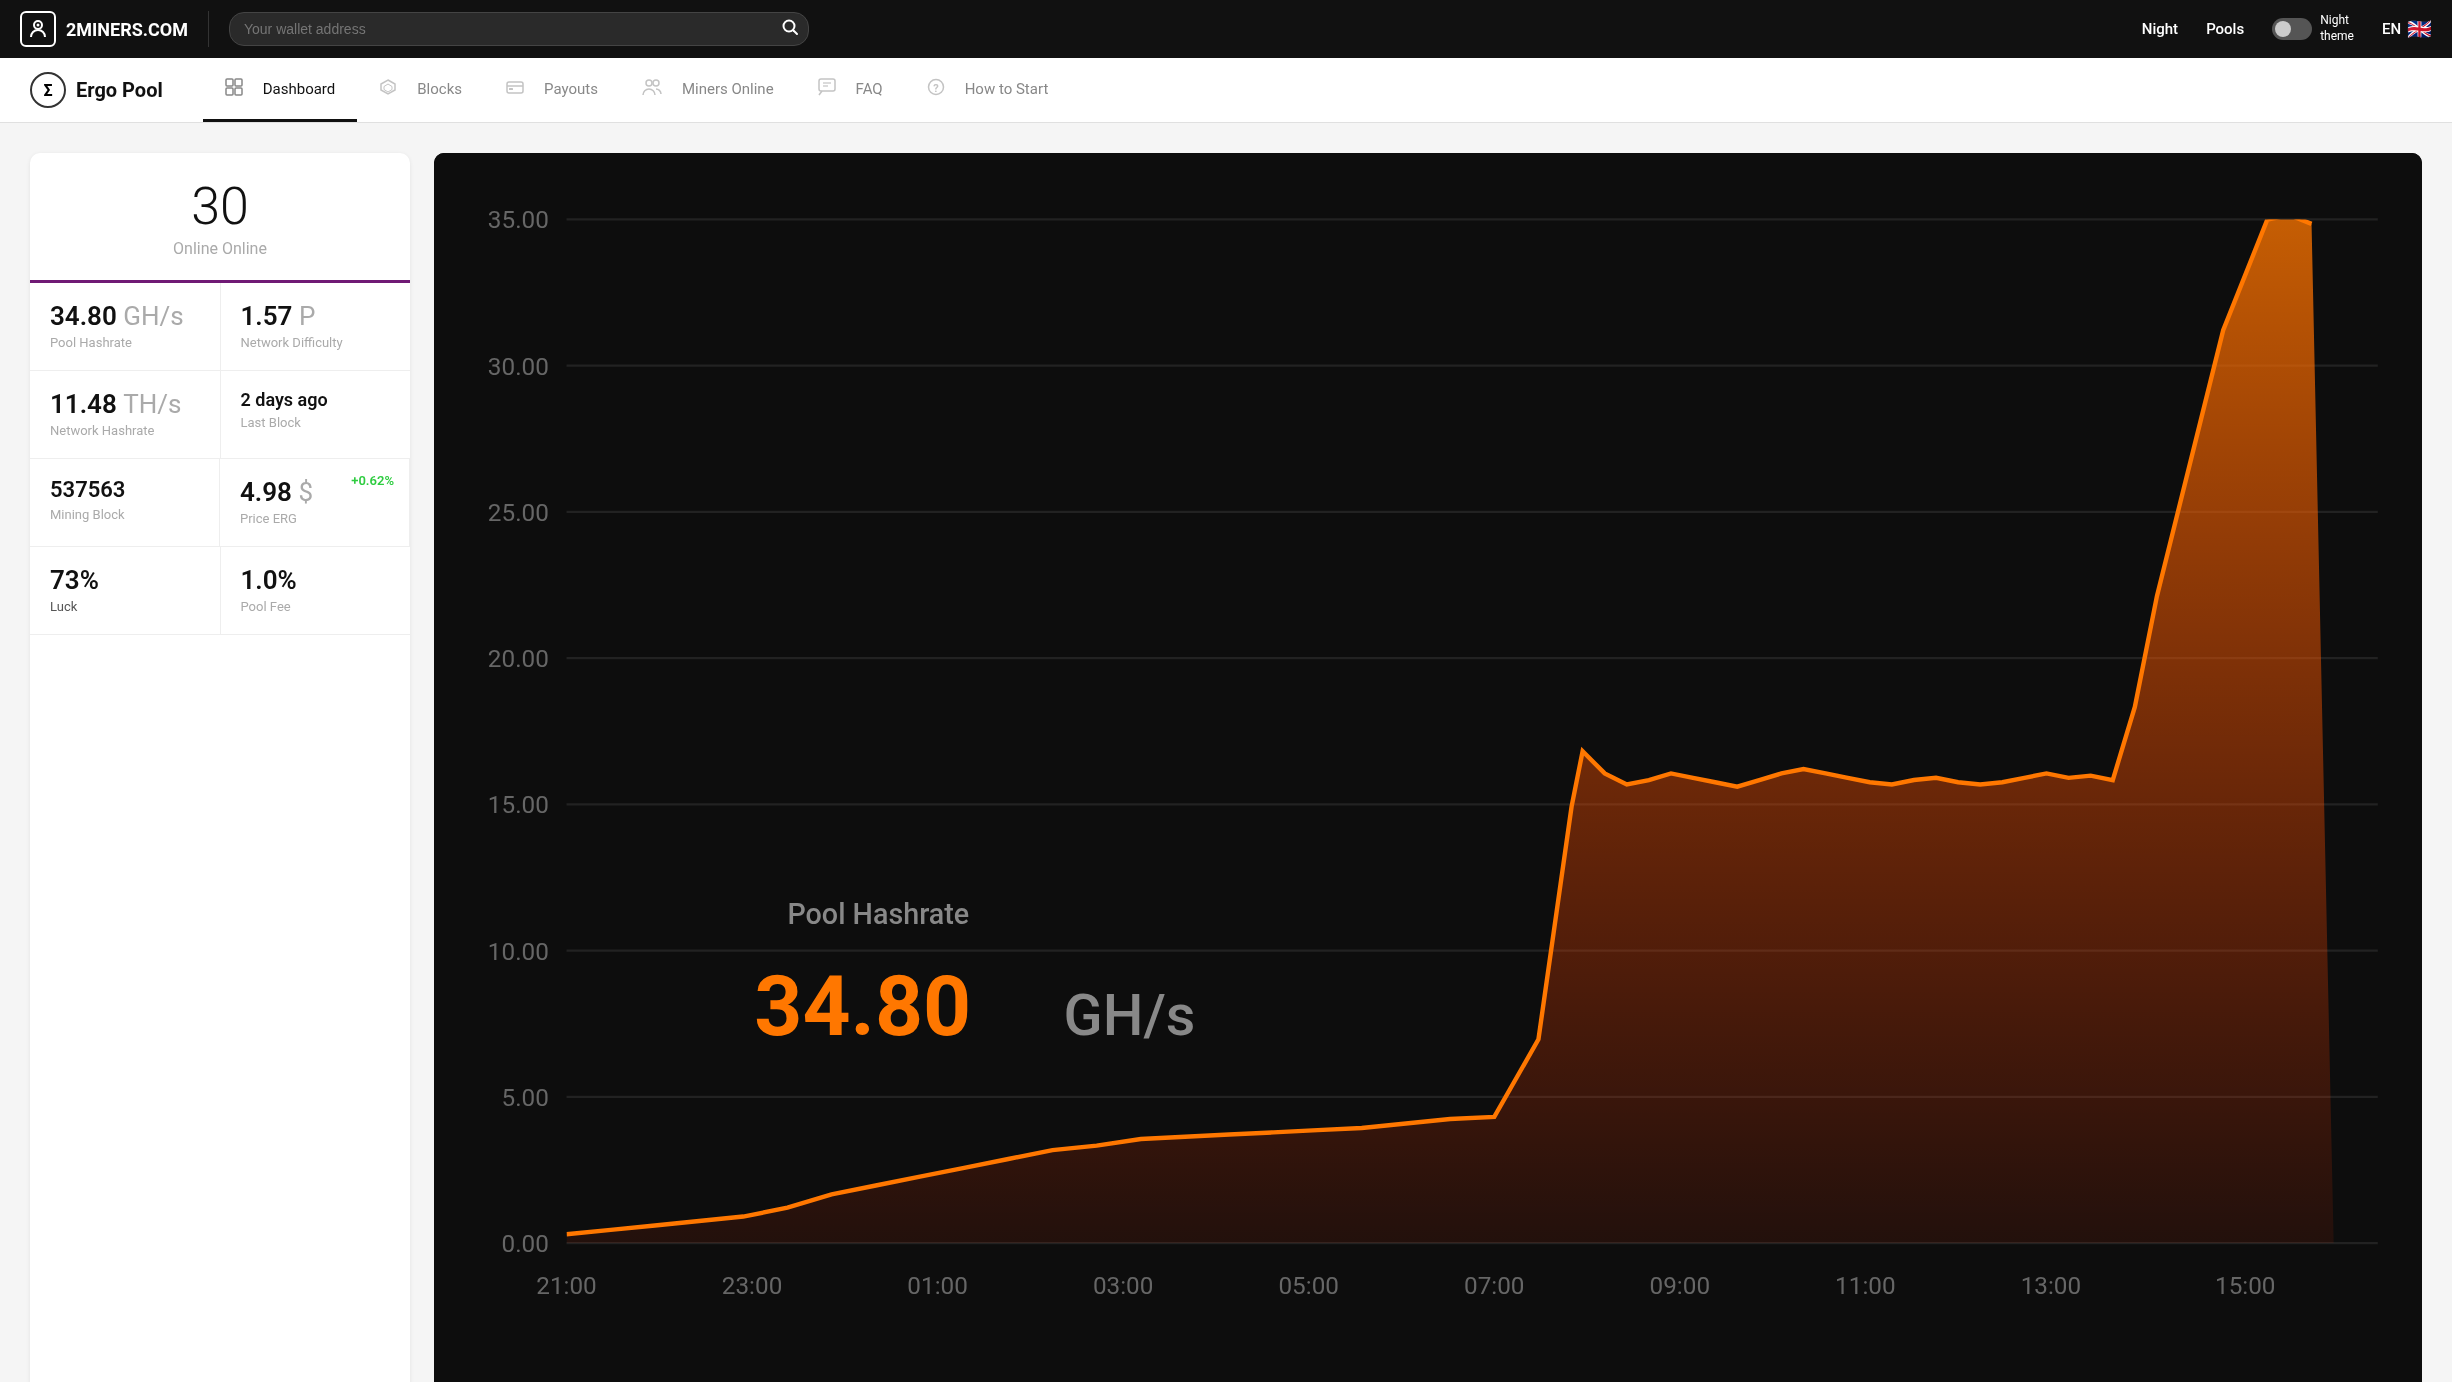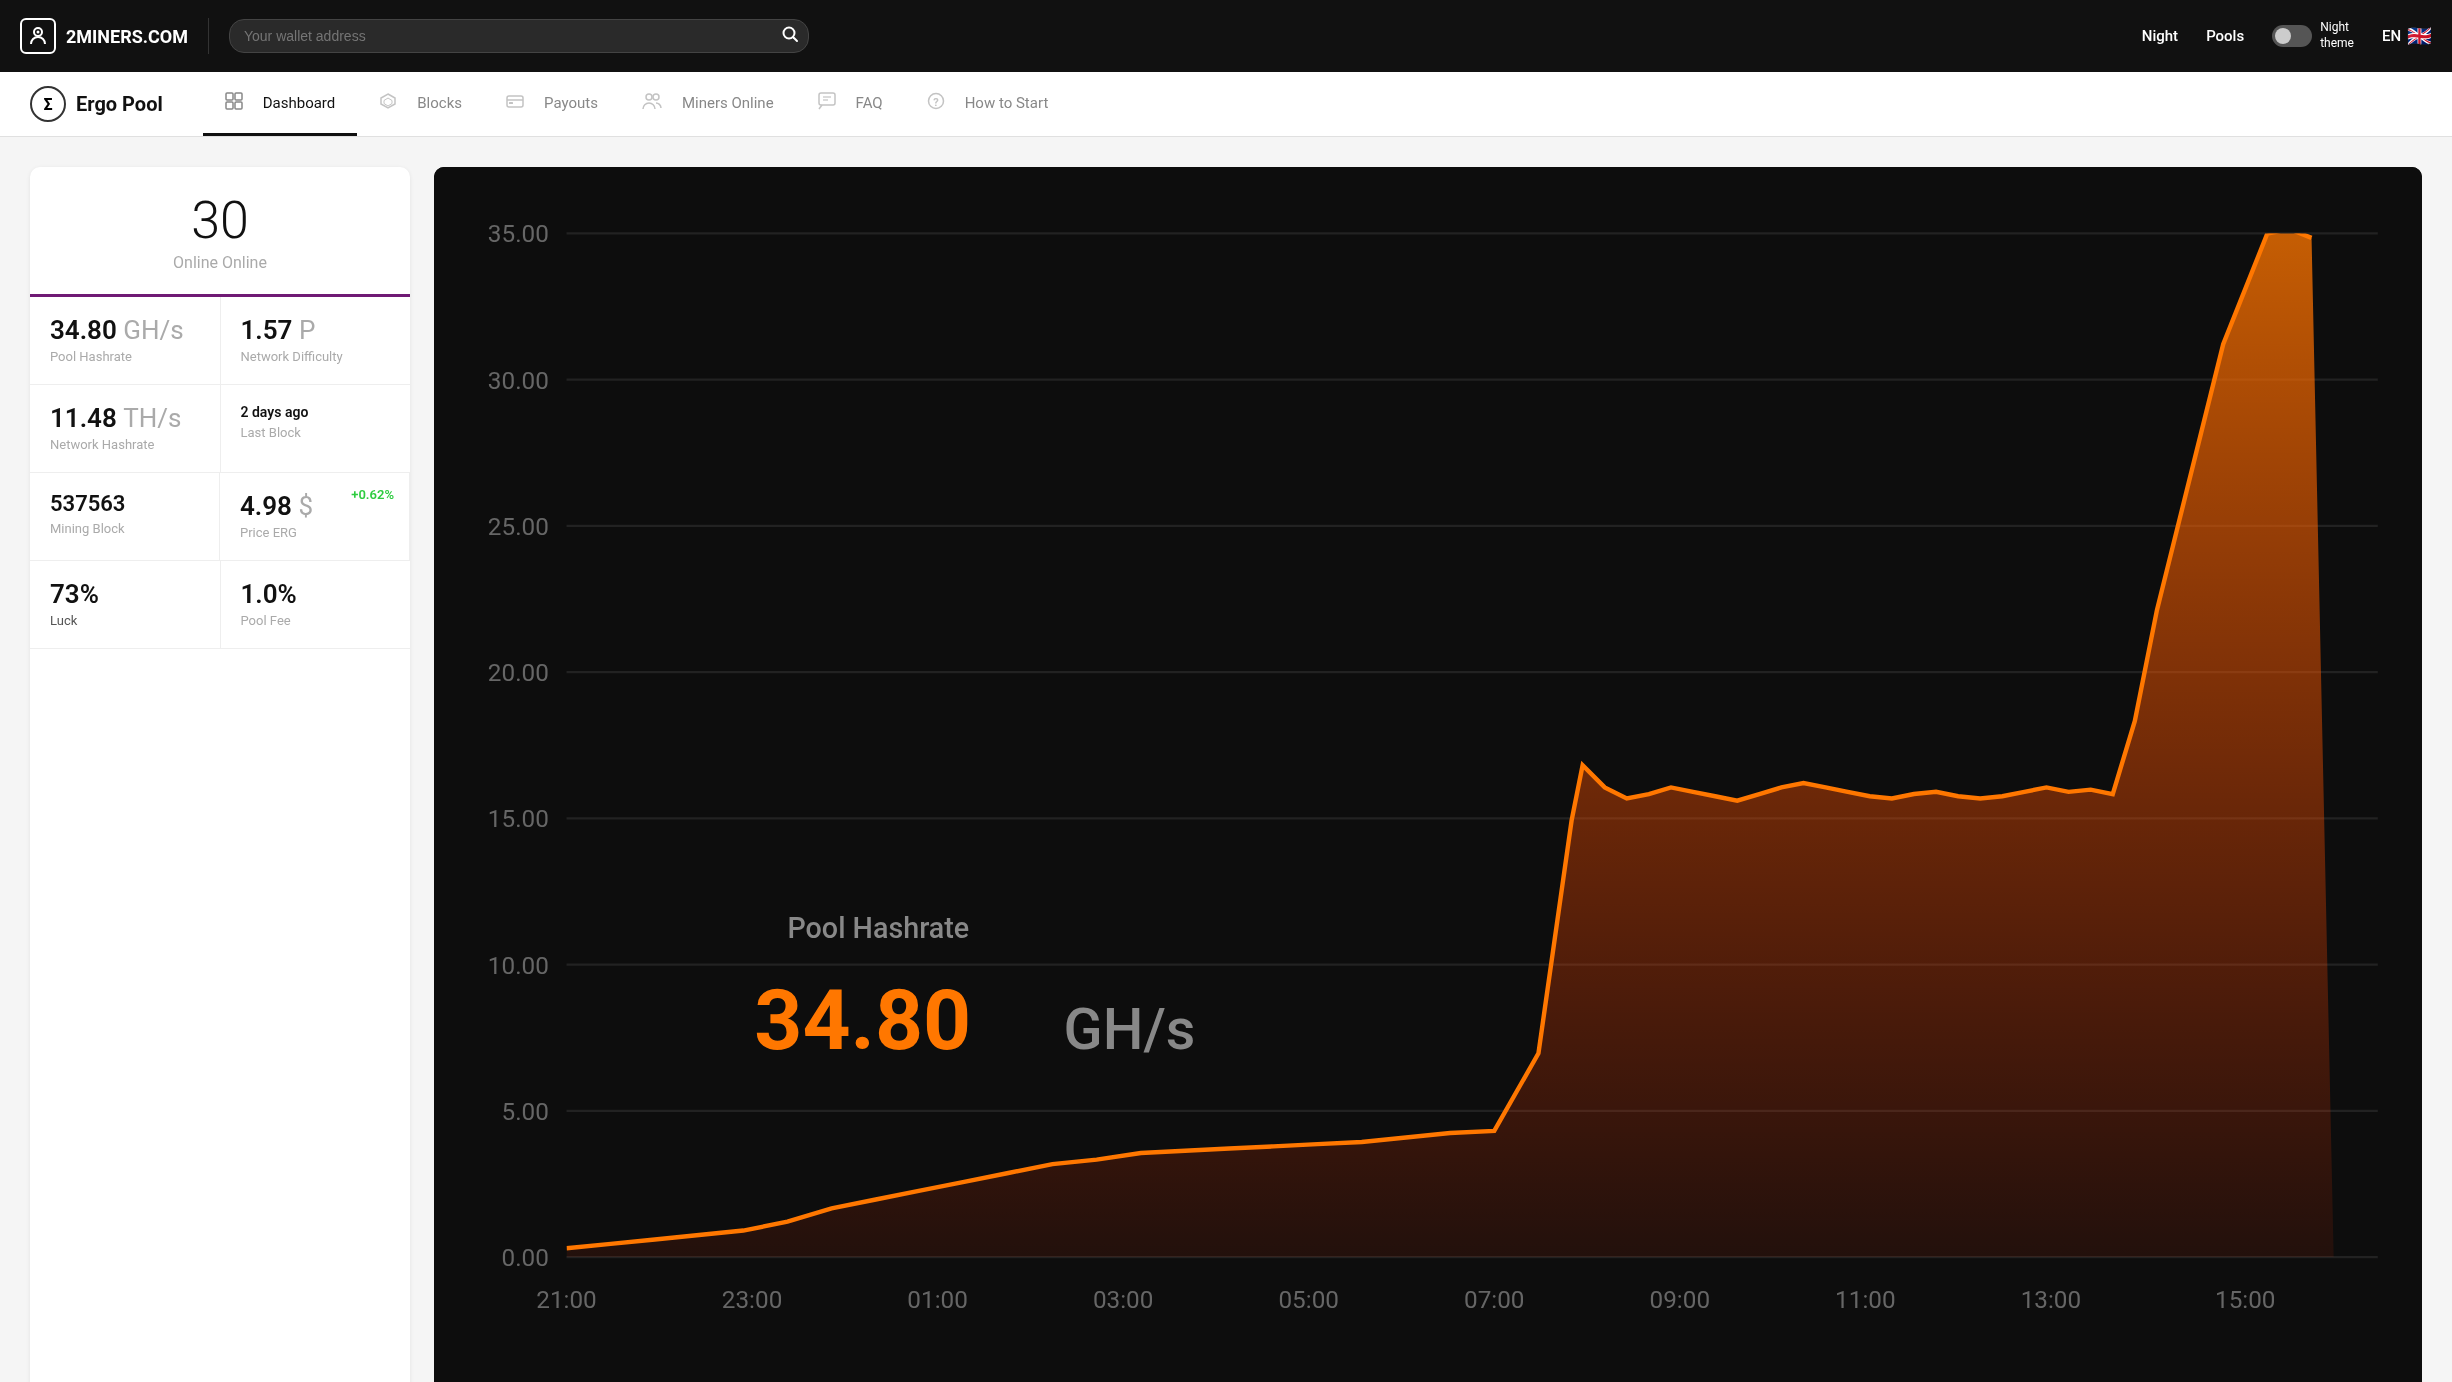--- a/index.html
+++ b/index.html
@@ -1,21 +1,21 @@
 <!DOCTYPE html>
 <html><head>
   <meta charset="utf-8">
   <style>
     * { margin: 0; padding: 0; box-sizing: border-box; }
     body { font-family: -apple-system, BlinkMacSystemFont, 'Segoe UI', Roboto, sans-serif; background: #f5f5f5; }
 
     
     .top-nav {
       background: #111;
-      height: 72px;
+      height: 58px;
       display: flex;
       align-items: center;
       padding: 0 20px;
       gap: 20px;
     }
     .logo-area {
       display: flex;
       align-items: center;
       gap: 10px;
       color: #fff;
@@ -417,21 +417,21 @@
     <div class="stats-row">
       <div class="stat-cell">
         <div class="stat-value">
           <span>11.48</span> <span class="unit">TH/s</span>
         </div>
         <div class="stat-label">
           <span>Network</span> <span>Hashrate</span>
         </div>
       </div>
       <div class="stat-cell">
-        <div class="stat-value" style="font-size:14px;">
+        <div class="stat-value" style="font-size:18px;">
           <span>2 days ago</span>
         </div>
         <div class="stat-label">
           <span>Last</span> <span>Block</span>
         </div>
       </div>
     </div>
 
     <div class="stats-row stat-row-with-badge">
       <div class="stat-cell">

